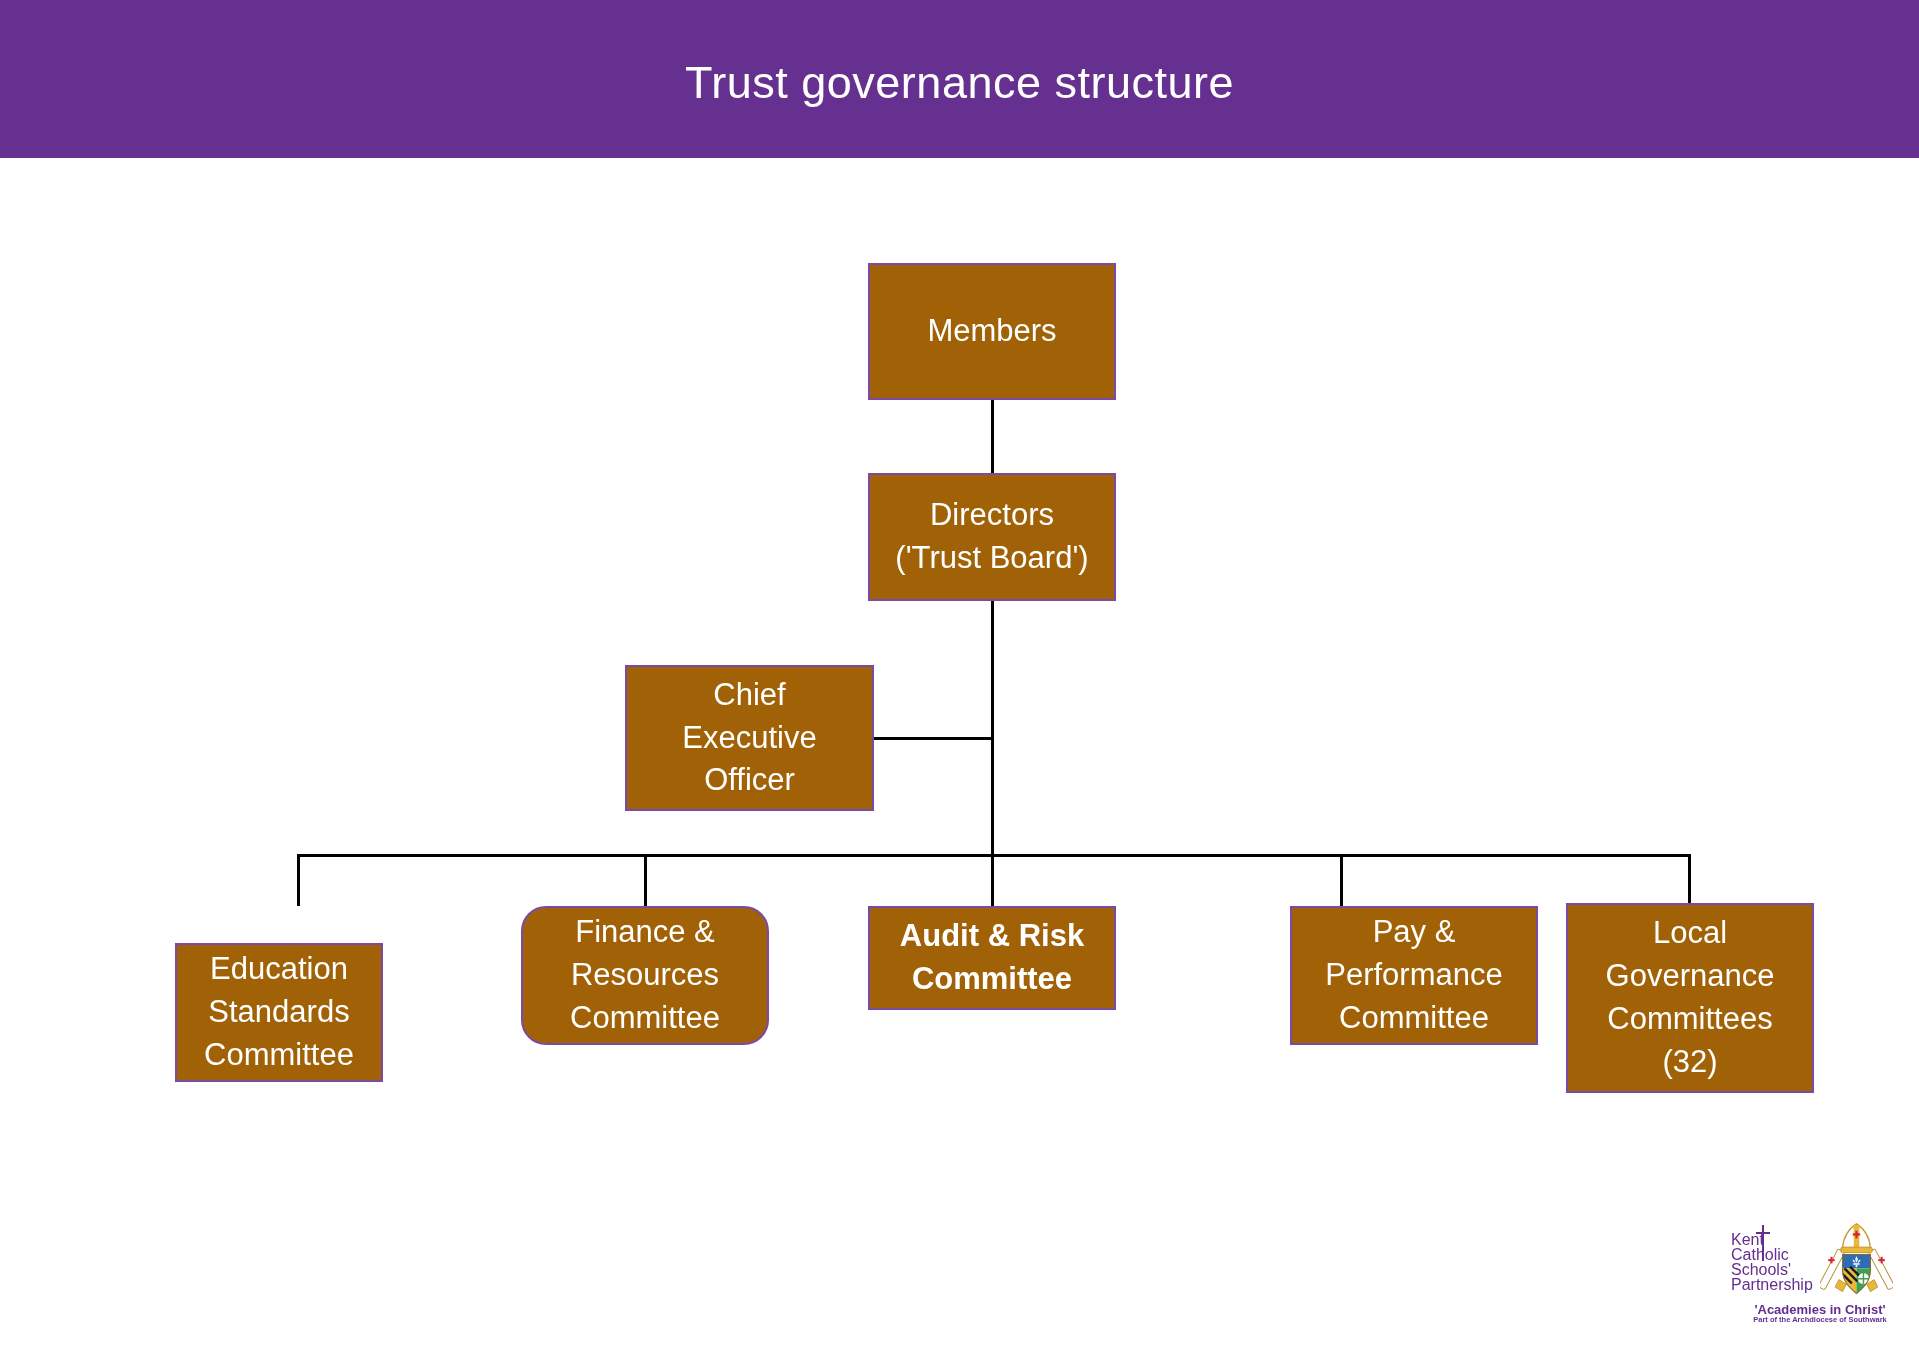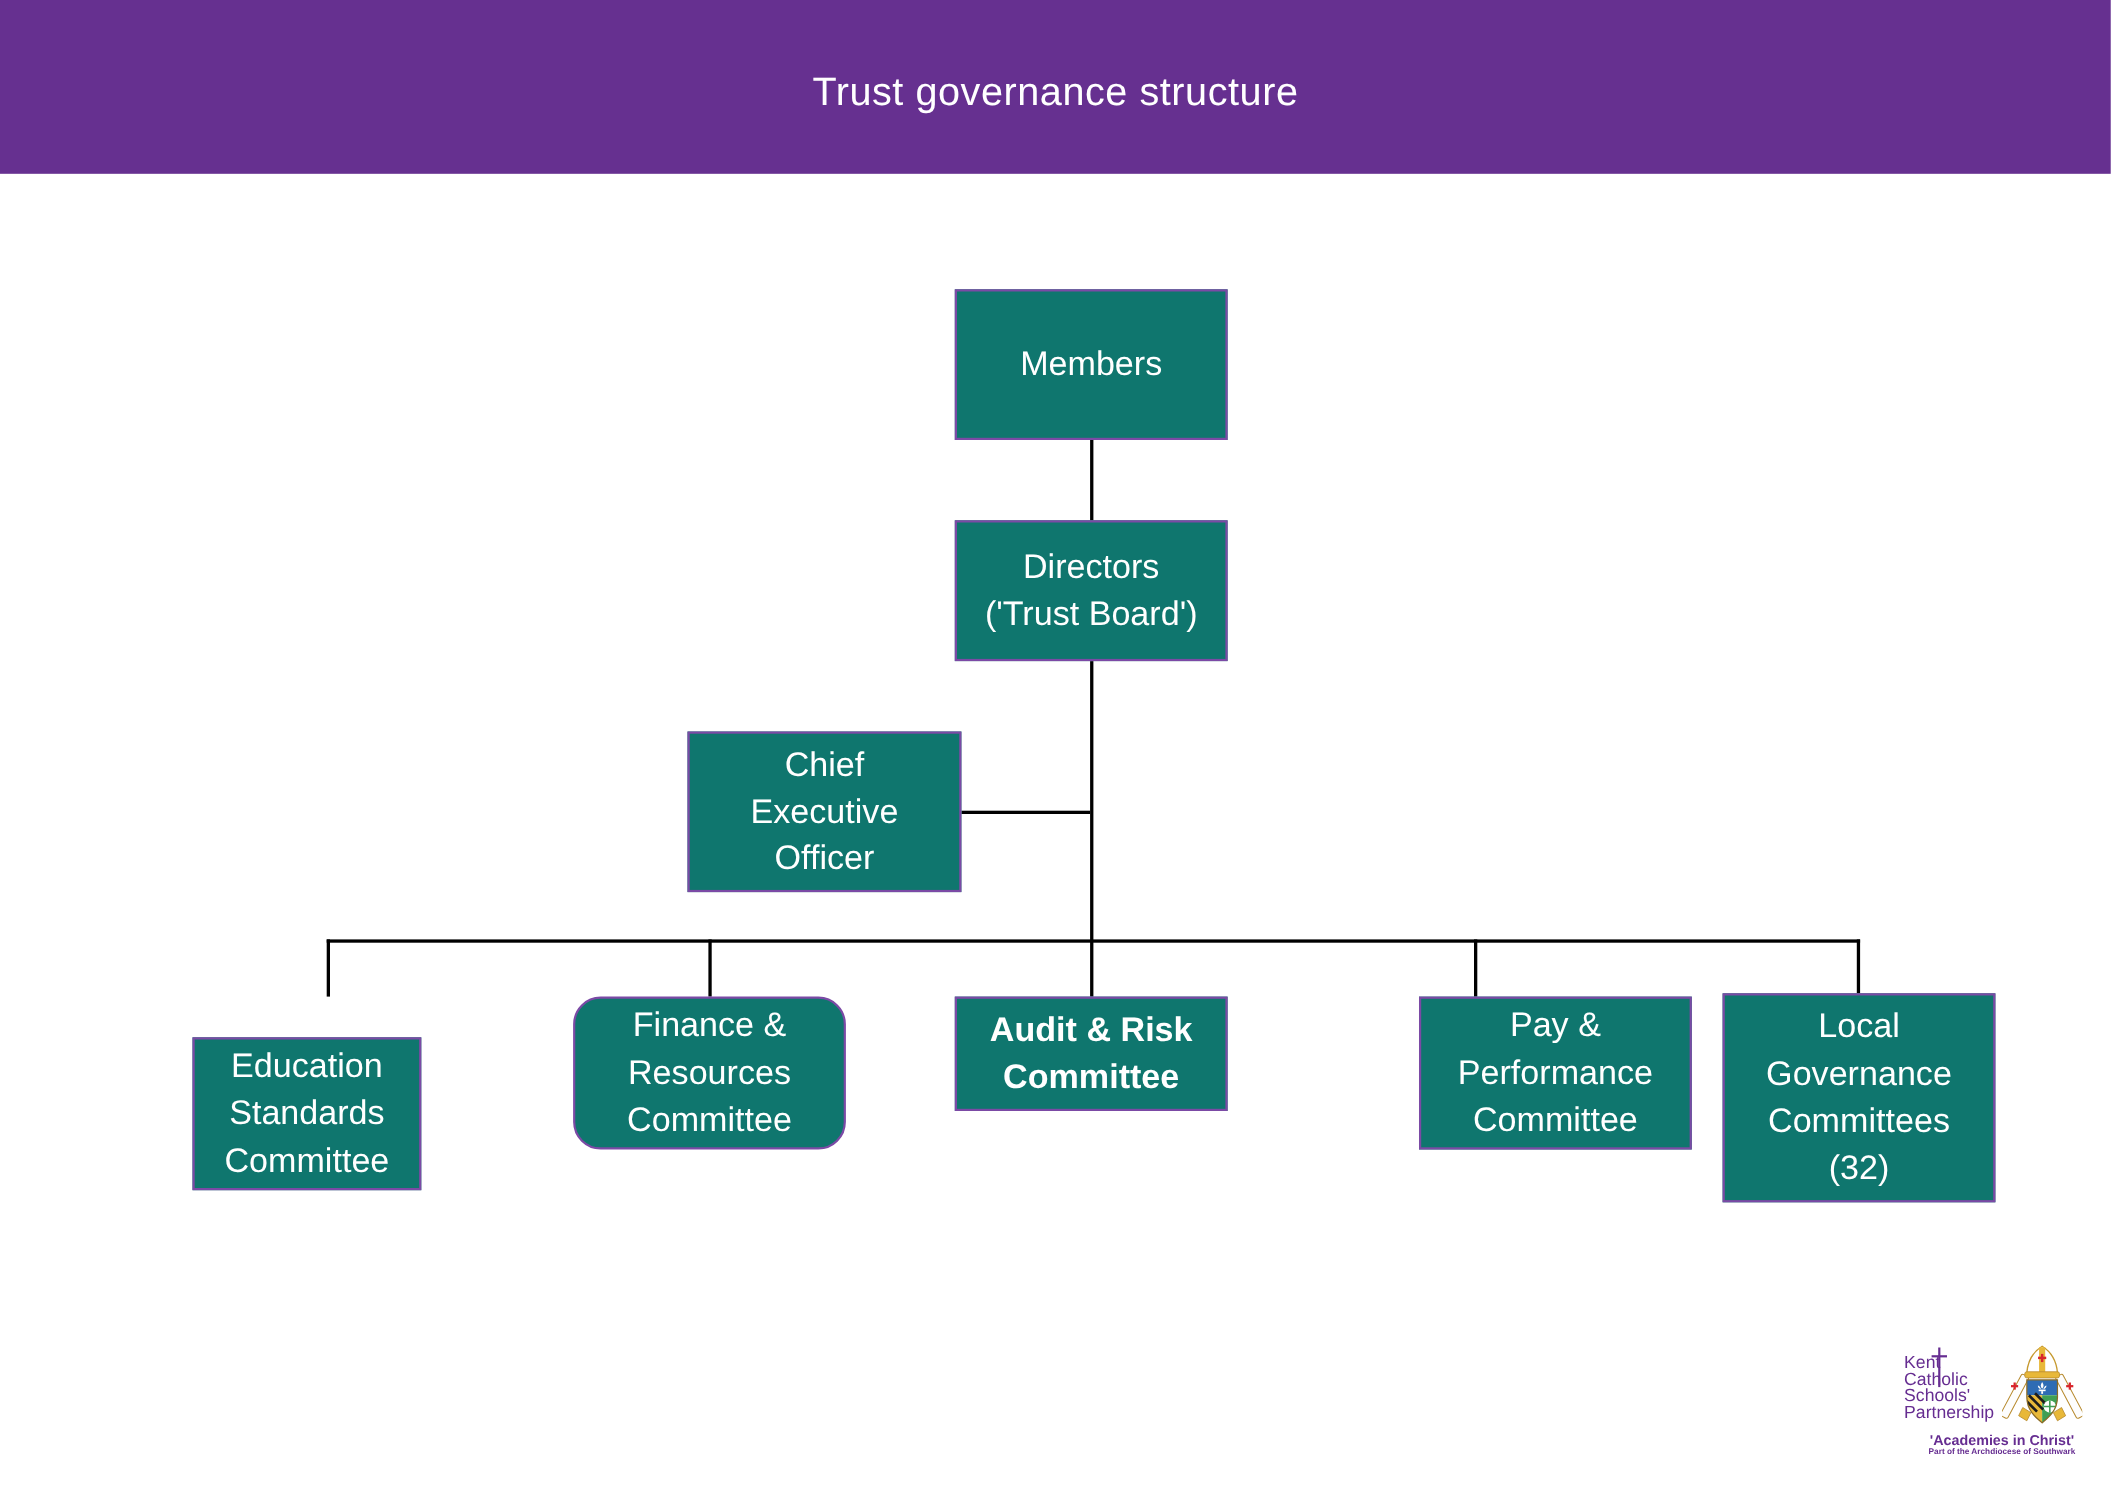--- a/index.html
+++ b/index.html
@@ -6,27 +6,27 @@
   #stage{
     position:relative;width:1919px;height:1357px;background:#ffffff;overflow:hidden;
     font-family:"Liberation Sans","DejaVu Sans",sans-serif;
   }
   
   .header{
     position:absolute;left:0;top:0;width:1919px;height:158px;
     background:#663090;display:flex;align-items:center;justify-content:center;
   }
   .header .title{
-    color:#ffffff;font-size:36px;letter-spacing:0.5px;font-weight:500;
+    color:#ffffff;font-size:45px;letter-spacing:0.5px;font-weight:500;
     padding-top:8px;
     text-align:right;
   }
   
   .node{
-    position:absolute;background:#0f766e;border:2px solid #7b4aa5;box-sizing:border-box;
+    position:absolute;background:#a16207;border:2px solid #7b4aa5;box-sizing:border-box;
     color:#ffffff;display:flex;align-items:center;justify-content:center;
     text-align:center;white-space:pre-line;font-size:31px;line-height:1.38;
   }
   
   .line{position:absolute;background:#000000;}
   
   .logo{position:absolute;left:1725px;top:1232px;width:190px;height:110px;}
   .logo-name{
     position:absolute;left:6px;top:0;color:#662d91;font-size:16px;line-height:15px;
     white-space:pre-line;font-weight:500;letter-spacing:0;

